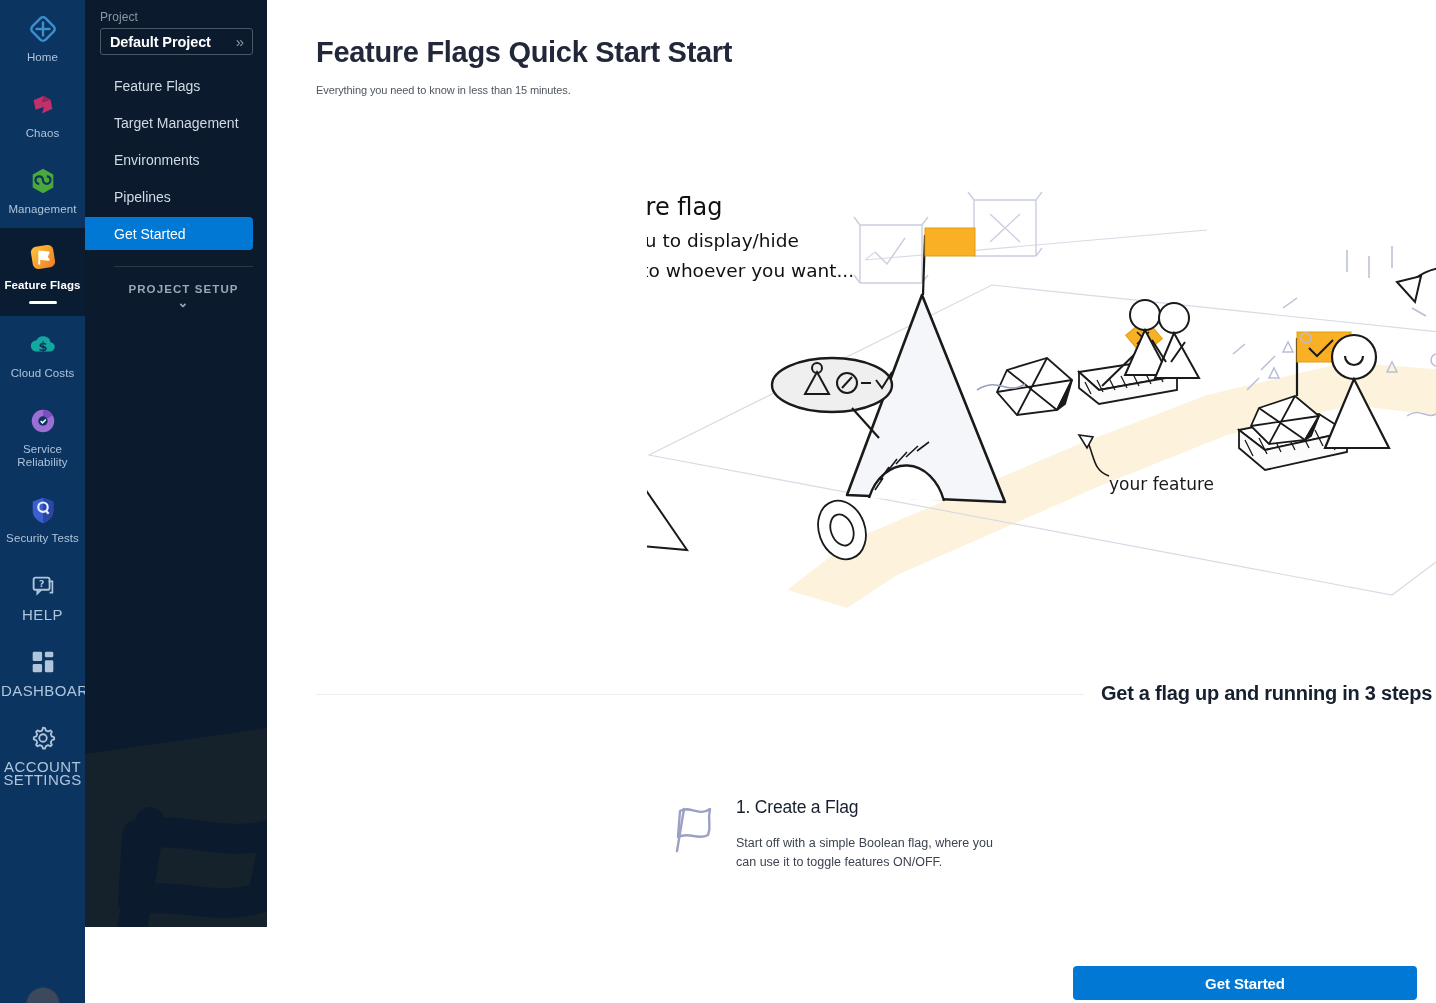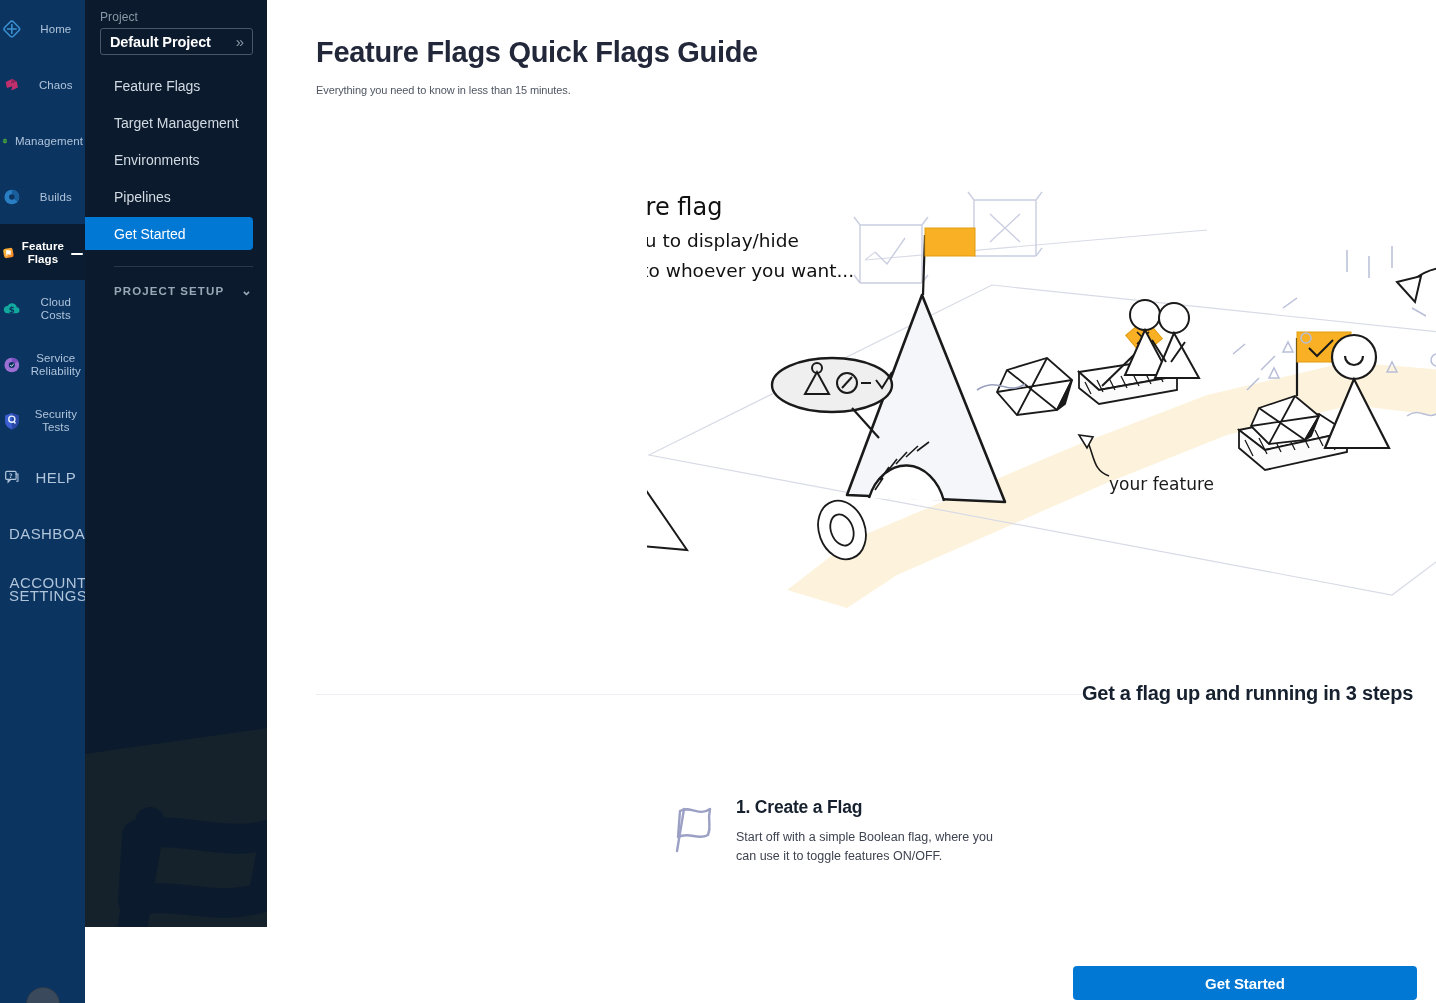--- a/index.html
+++ b/index.html
@@ -16,21 +16,21 @@
     width: 85px; height: 1003px;
     background: #0b3460;
     flex: 0 0 85px;
     position: relative;
     overflow: hidden;
     z-index: 3;
   }
   .rail-item {
     width: 85px;
     padding: 14px 2px 12px 2px;
-    display: flex; flex-direction: row; align-items: center;
+    display: flex; flex-direction: column; align-items: center;
     gap: 7px;
     cursor: pointer;
     position: relative;
   }
   .rail-item.active { background: #0a1c32; }
   .rail-label {
     color: #b0c4da; font-size: 11.5px; line-height: 13px;
     text-align: center; letter-spacing: .1px; width: 83px;
   }
   .rail-item.active .rail-label { color: #ffffff; font-weight: bold; }
@@ -82,21 +82,21 @@
     position: relative; z-index: 1;
   }
   .nav-item.active { background: #0278d5; color: #ffffff; }
   .nav-divider {
     height: 1px; background: #2a3746; margin: 16px 14px 0 29px;
   }
   .nav-section {
     margin-top: 16px; padding-left: 29px; padding-right: 14px;
     display: flex; align-items: center; justify-content: space-between;
     color: #9aa7b6; font-size: 11.5px; font-weight: bold; letter-spacing: 1.1px;
-    cursor: pointer; position: relative; z-index: 1;
+    cursor: pointer; position: relative; z-index: 1; flex-direction: column;
   }
   .nav-section .sec-chev { font-size: 13px; color: #9aa7b6; }
 
   
   #main {
     flex: 1 1 auto; height: 1003px; position: relative;
     background: #ffffff; overflow: hidden;
   }
   #page-title {
     position: absolute; left: 49px; top: 36px;
@@ -108,33 +108,33 @@
   }
   #hero {
     position: absolute; left: 380px; top: 190px;
     width: 1060px; height: 430px;
   }
   #divider {
     position: absolute; left: 49px; top: 694px;
     width: 768px; height: 1px; background: #eceef4;
   }
   #steps-heading {
-    position: absolute; right: 23px; top: 682px;
+    position: absolute; right: 4px; top: 682px;
     font-size: 20px; font-weight: bold; color: #16202e; letter-spacing: -.25px;
   }
   .step {
     position: absolute; top: 797px;
     display: flex; gap: 17px; align-items: flex-start;
   }
   .step.one { left: 396px; width: 330px; }
   .step.two { left: 806px; width: 330px; }
   .step-ico { flex: 0 0 56px; width: 56px; height: 56px; margin-top: 2px; }
   .step-title {
-    font-size: 17.5px; color: #16202e; font-weight: bold; letter-spacing: -.2px;
-    margin-bottom: 10px;
+    font-size: 17.5px; color: #16202e; font-weight: normal; letter-spacing: -.2px;
+    margin-bottom: 16px;
   }
   .step-desc {
     font-size: 12.5px; color: #3d4350; line-height: 19px; max-width: 270px;
   }
   #cta {
     position: absolute; left: 806px; top: 966px;
     width: 344px; height: 34px;
     background: #0278d5; color: #ffffff;
     border: none; border-radius: 4px;
     font-family: "Liberation Sans", sans-serif;
@@ -170,28 +170,20 @@
     </div>
 
     <div class="rail-item">
       <svg class="rail-ico" viewBox="0 0 32 32">
         <path d="M16 3 L27 9 L27 23 L16 29 L5 23 L5 9 Z" fill="#4aa93a"></path>
         <path d="M12 19 a4 4 0 1 1 4-4 a4 4 0 1 0 4-4" fill="none" stroke="#0b3460" stroke-width="2.4"></path>
       </svg>
       <div class="rail-label">Management</div>
     </div>
 
-    <div class="rail-item">
-      <svg class="rail-ico" viewBox="0 0 32 32">
-        <circle cx="16" cy="16" r="12" fill="#2a7fc4"></circle>
-        <path d="M16 4 a12 12 0 0 1 9 20 L16 16 Z" fill="#1a5f9c"></path>
-        <circle cx="16" cy="16" r="4.5" fill="#0b3460"></circle>
-      </svg>
-      <div class="rail-label">Builds</div>
-    </div>
 
     <div class="rail-item active">
       <svg class="rail-ico" viewBox="0 0 32 32">
         <defs>
             <linearGradient id="ffg" x1="0" y1="0" x2="1" y2="1">
           <stop offset="0" stop-color="#ffc33d"></stop>
               <stop offset="1" stop-color="#ef7d23"></stop>
         </linearGradient>
           </defs>
         <rect x="4" y="4" width="24" height="24" rx="6" transform="rotate(-9 16 16)" fill="url(#ffg)"></rect>
@@ -283,21 +275,21 @@
     <div class="nav-divider"></div>
 
     <div class="nav-section">
       <span>PROJECT SETUP</span>
       <span class="sec-chev">⌄</span>
     </div>
   </nav>
 
   <main id="main">
 
-    <h1 id="page-title">Feature Flags Quick Flags Guide</h1>
+    <h1 id="page-title">Feature Flags Quick Start Start</h1>
     <p id="page-sub">Everything you need to know in less than 15 minutes.</p>
 
     <svg id="hero" viewBox="0 0 1060 430">
 
       <path d="M140 400 L205 350 L430 255 L560 205 L700 172 L860 185 L1010 230 L1060 260
                L1060 300 L870 235 L705 215 L580 245 L455 295 L250 385 L200 418 Z" fill="#fdf3dc"></path>
 
       <g fill="none" stroke="#d8dbe6" stroke-width="1.2">
         <path d="M2 265 L345 95 L1058 170 L745 405 Z"></path>
         <path d="M218 70 L228 62 M218 70 L560 40"></path>

